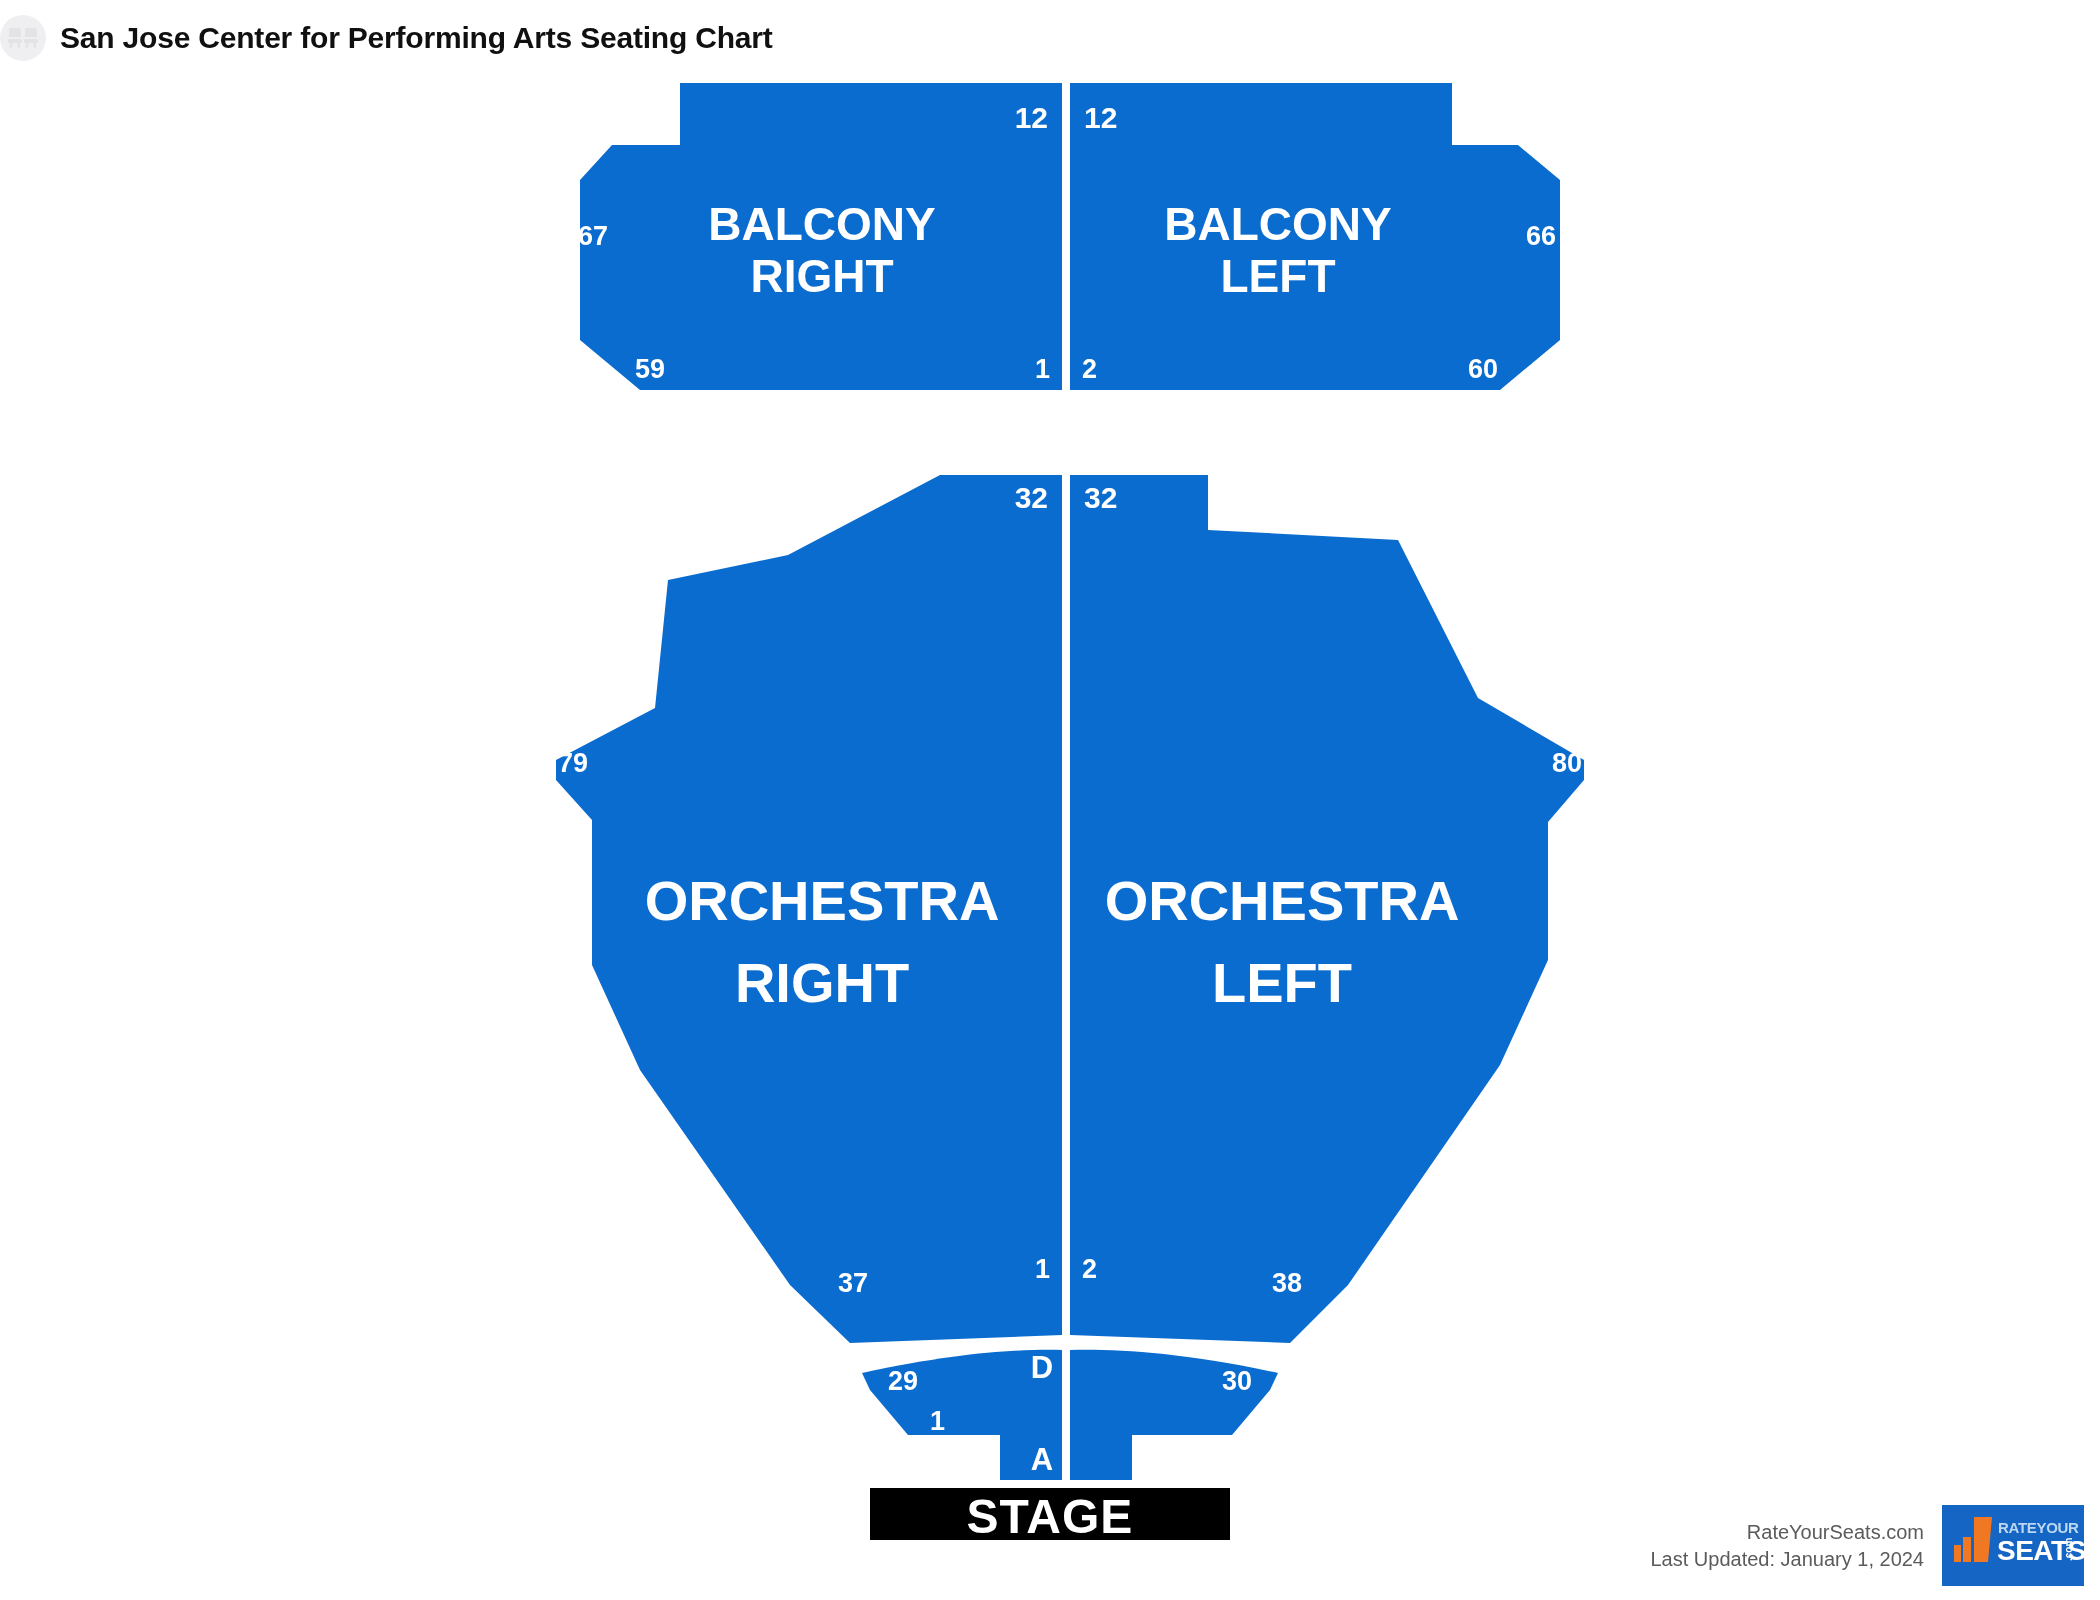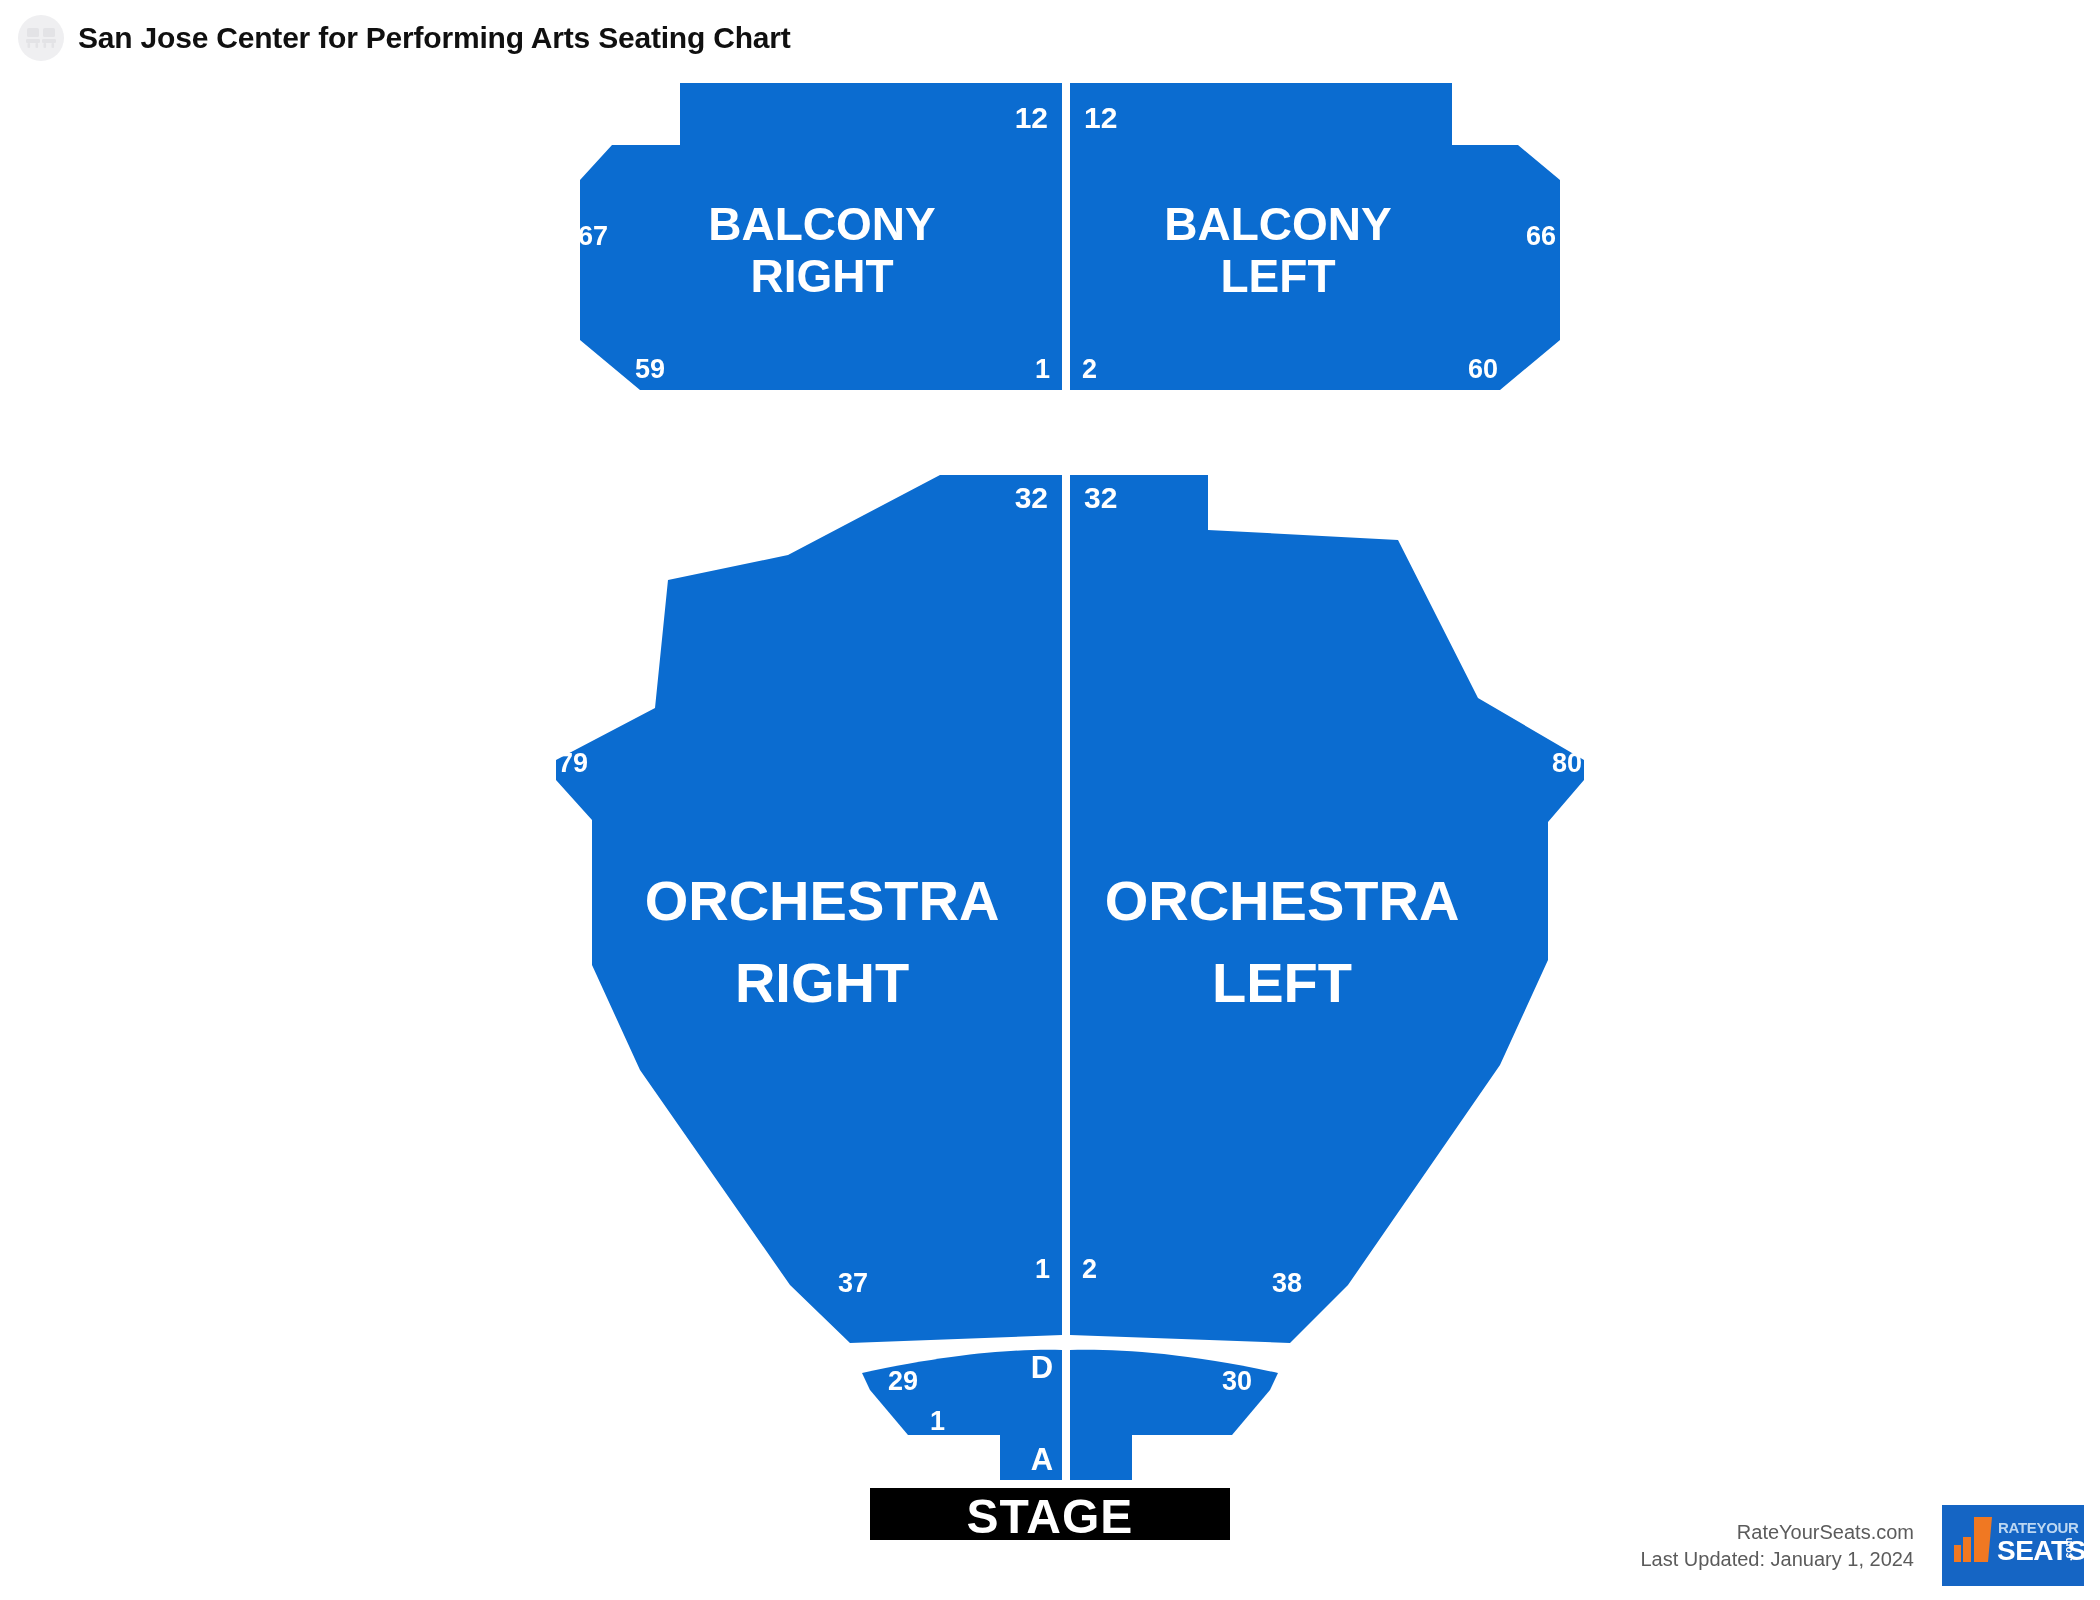--- a/index.html
+++ b/index.html
@@ -15,21 +15,21 @@
     width: 2100px; height: 1600px;
     background: #ffffff;
   }
   
   #header {
     position: absolute;
     left: 0; top: 0;
     width: 2100px; height: 76px;
     display: flex;
     align-items: center;
-    padding-left: 18px;
+    padding-left: 0;
     background: #ffffff;
   }
   #header-icon {
     width: 46px; height: 46px;
     border-radius: 50%;
     background: #efeff1;
     display: flex; align-items: center; justify-content: center;
     flex: 0 0 auto;
     margin-right: 14px;
   }
@@ -78,21 +78,21 @@
     font-size: 48px;
     text-anchor: middle;
     letter-spacing: 1px;
   }
   
   #footer {
     position: absolute;
     right: 16px; bottom: 14px;
     display: flex;
     align-items: center;
-    gap: 28px;
+    gap: 18px;
   }
   #footer-text {
     text-align: right;
     font-size: 20px;
     line-height: 1.35;
     color: #5b5b5b;
   }
   #footer-logo {
     width: 142px; height: 81px;
     background: #1565c4;

